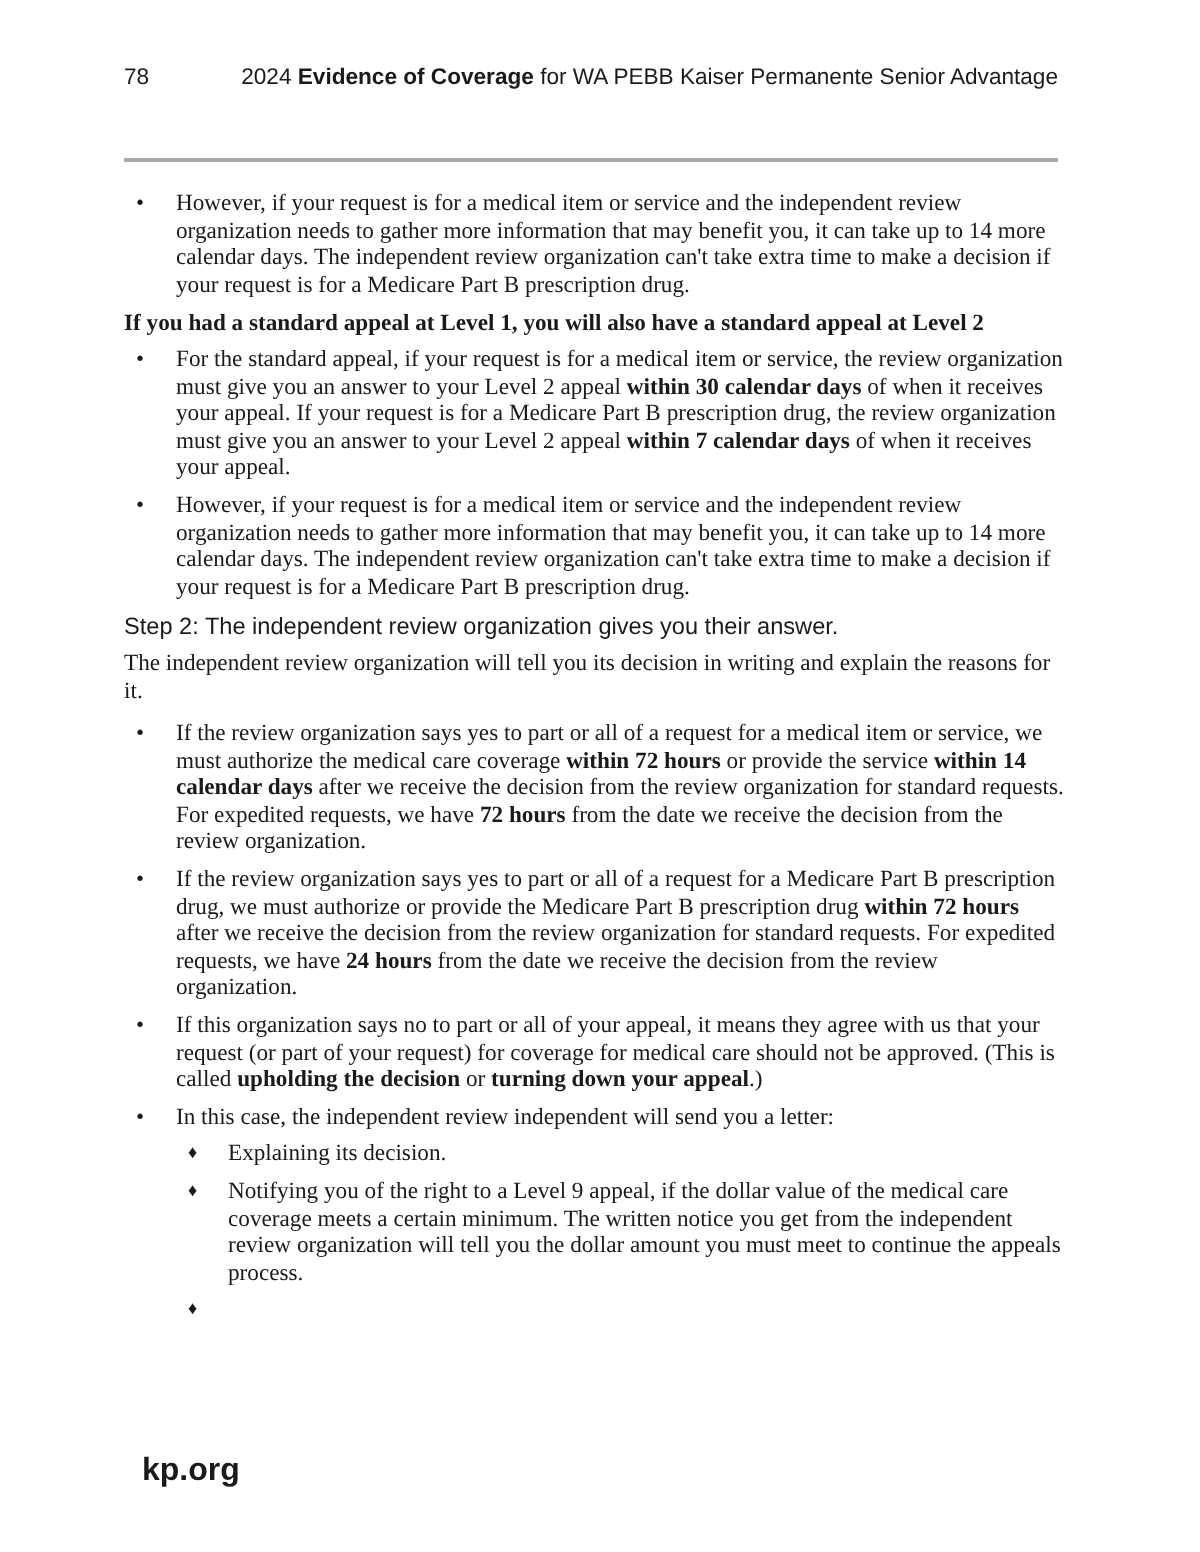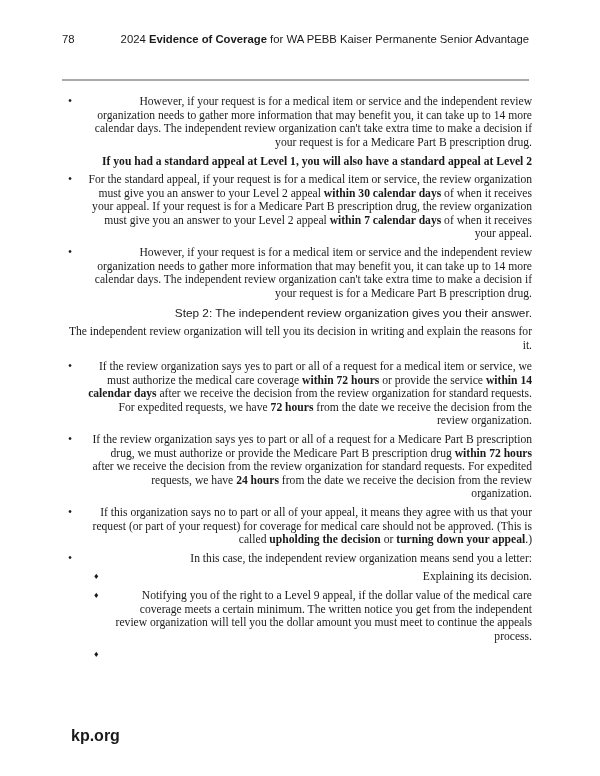--- a/index.html
+++ b/index.html
@@ -6,21 +6,21 @@
     body { width: 600px; height: 776px; position: relative; overflow: hidden; color: #1a1a1a; }
     .page { position: absolute; left: 0; top: 0; width: 476px; height: 776px; }
 
     .hdr { position: absolute; left: 62px; top: 33px; width: 467px; font-family: "Liberation Sans", sans-serif; font-size: 11.3px; line-height: 13px; }
     .hdr-num { position: absolute; left: 0; top: 0; }
     .hdr-right { position: absolute; right: 0; top: 0; text-align: right; white-space: nowrap; }
     .hdr-right div { line-height: 13px; }
     .rule { position: absolute; left: 62px; top: 79px; width: 467px; height: 2px; background: #a9a9a9; }
 
     .body { position: absolute; left: 62px; top: 95px; width: 470px; font-family: "Liberation Serif", serif; font-size: 11.6px; line-height: 13.6px; }
-    .body p { margin: 0; text-align: right; }
+    .body p { margin: 0; }
     .bul { position: relative; padding-left: 26px; }
     .bul::before { content: "•"; position: absolute; left: 6px; top: 0; }
     .sub { position: relative; padding-left: 52px; }
     .sub .dia { position: absolute; left: 32px; top: 0; font-size: 9px; }
     b { font-weight: bold; }
 
     .h-serif { font-weight: bold; margin-top: 6px !important; margin-bottom: 4px !important; }
     .h-sans { font-family: "Liberation Sans", sans-serif; font-weight: normal; font-size: 11.8px; margin-top: 7px !important; margin-bottom: 4px !important; }
 
     .gap5 { margin-top: 5px !important; }
@@ -54,21 +54,21 @@
     <p class="h-sans">Step 2: The independent review organization gives you their answer.</p>
 
     <p>The independent review organization will tell you its decision in writing and explain the reasons for it.</p>
 
     <p class="bul gap8"><span>If the review organization says yes to part or all of a request for a medical item or service, we must authorize the medical care coverage </span><b>within 72 hours</b><span> or provide the service </span><b>within 14 calendar days</b><span> after we receive the decision from the review organization for standard requests. For expedited requests, we have </span><b>72 hours</b><span> from the date we receive the decision from the review organization.</span></p>
 
     <p class="bul gap5"><span>If the review organization says yes to part or all of a request for a Medicare Part B prescription drug, we must authorize or provide the Medicare Part B prescription drug </span><b>within 72 hours</b><span> after we receive the decision from the review organization for standard requests. For expedited requests, we have </span><b>24 hours</b><span> from the date we receive the decision from the review organization.</span></p>
 
     <p class="bul gap5"><span>If this organization says no to part or all of your appeal, it means they agree with us that your request (or part of your request) for coverage for medical care should not be approved. (This is called </span><b>upholding the decision</b><span> or </span><b>turning down your appeal</b><span>.)</span></p>
 
-    <p class="bul gap5">In this case, the independent review organization means send you a letter:</p>
+    <p class="bul gap5">In this case, the independent review independent will send you a letter:</p>
 
     <p class="sub gap5"><span class="dia">♦</span><span>Explaining its decision.</span></p>
     <p class="sub gap5"><span class="dia">♦</span><span>Notifying you of the right to a Level 9 appeal, if the dollar value of the medical care coverage meets a certain minimum. The written notice you get from the independent review organization will tell you the dollar amount you must meet to continue the appeals process.</span></p>
     <p class="sub gap5"><span class="dia">♦</span></p>
 
   </div>
 
   <div class="footer">kp.org</div>
 </div>
 

